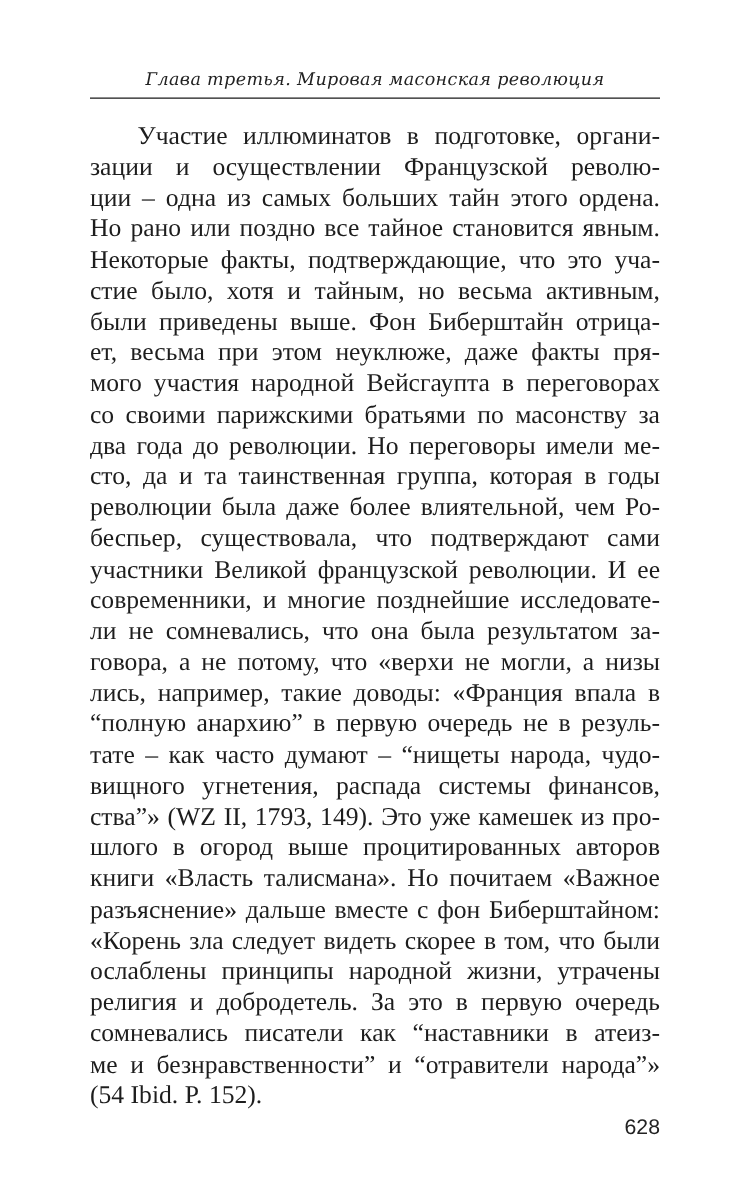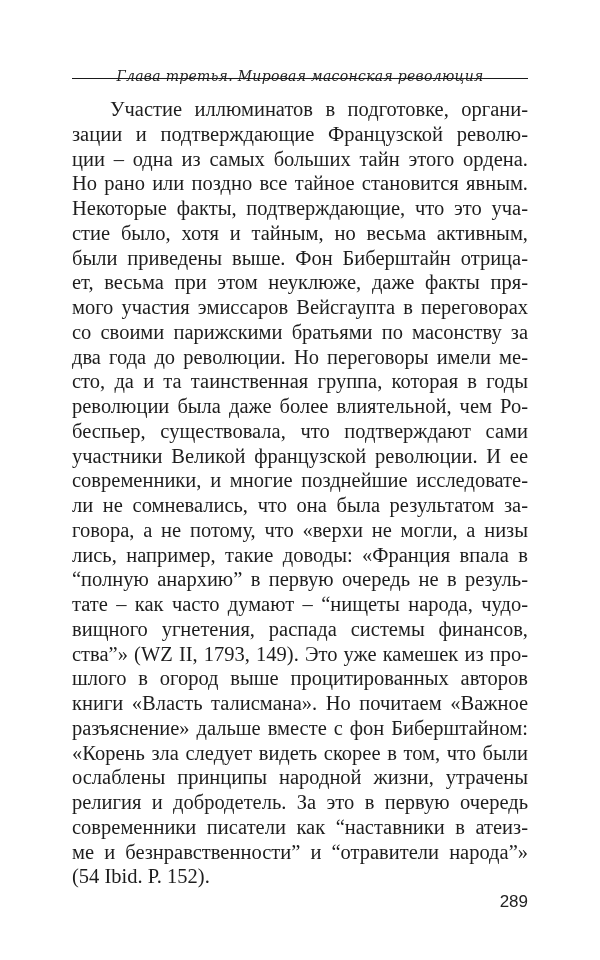--- a/index.html
+++ b/index.html
@@ -18,21 +18,20 @@
       position: absolute;
       left: 72px;
       width: 456px;
       top: 56px;
       text-align: center;
       font-family: "DejaVu Serif", "Liberation Serif", serif;
       font-style: italic;
       font-size: 14px;
       letter-spacing: 0.3px;
       color: #222;
-      margin-top: 12px;
     }
     .head-rule {
       position: absolute;
       left: 72px;
       width: 456px;
       top: 78px;
       height: 0;
       border-top: 1.4px solid #1a1a1a;
     }
     .body-text {
@@ -69,47 +68,47 @@
   </style>
 </head>
 <body>
 
 <div>
   <div class="running-head">Глава третья. Мировая масонская революция</div>
   <div class="head-rule"></div>
 
   <div class="body-text">
     <span class="line indent">Участие иллюминатов в подготовке, органи-</span>
-    <span class="line">зации и подтверждающие Французской револю-</span>
+    <span class="line">зации и осуществлении Французской револю-</span>
     <span class="line">ции – одна из самых больших тайн этого ордена.</span>
     <span class="line">Но рано или поздно все тайное становится явным.</span>
     <span class="line">Некоторые факты, подтверждающие, что это уча-</span>
     <span class="line">стие было, хотя и тайным, но весьма активным,</span>
     <span class="line">были приведены выше. Фон Биберштайн отрица-</span>
     <span class="line">ет, весьма при этом неуклюже, даже факты пря-</span>
-    <span class="line">мого участия эмиссаров Вейсгаупта в переговорах</span>
+    <span class="line">мого участия народной Вейсгаупта в переговорах</span>
     <span class="line">со своими парижскими братьями по масонству за</span>
     <span class="line">два года до революции. Но переговоры имели ме-</span>
     <span class="line">сто, да и та таинственная группа, которая в годы</span>
     <span class="line">революции была даже более влиятельной, чем Ро-</span>
     <span class="line">беспьер, существовала, что подтверждают сами</span>
     <span class="line">участники Великой французской революции. И ее</span>
     <span class="line">современники, и многие позднейшие исследовате-</span>
     <span class="line">ли не сомневались, что она была результатом за-</span>
     <span class="line">говора, а не потому, что «верхи не могли, а низы</span>
     <span class="line">лись, например, такие доводы: «Франция впала в</span>
     <span class="line">“полную анархию” в первую очередь не в резуль-</span>
     <span class="line">тате – как часто думают – “нищеты народа, чудо-</span>
     <span class="line">вищного угнетения, распада системы финансов,</span>
     <span class="line">ства”» (WZ II, 1793, 149). Это уже камешек из про-</span>
     <span class="line">шлого в огород выше процитированных авторов</span>
     <span class="line">книги «Власть талисмана». Но почитаем «Важное</span>
     <span class="line">разъяснение» дальше вместе с фон Биберштайном:</span>
     <span class="line">«Корень зла следует видеть скорее в том, что были</span>
     <span class="line">ослаблены принципы народной жизни, утрачены</span>
     <span class="line">религия и добродетель. За это в первую очередь</span>
-    <span class="line">современники писатели как “наставники в атеиз-</span>
+    <span class="line">сомневались писатели как “наставники в атеиз-</span>
     <span class="line">ме и безнравственности” и “отравители народа”»</span>
     <span class="line last">(54 Ibid. P. 152).</span>
   </div>
 
-  <div class="page-number">289</div>
+  <div class="page-number">628</div>
 </div>
 
 </body></html>

